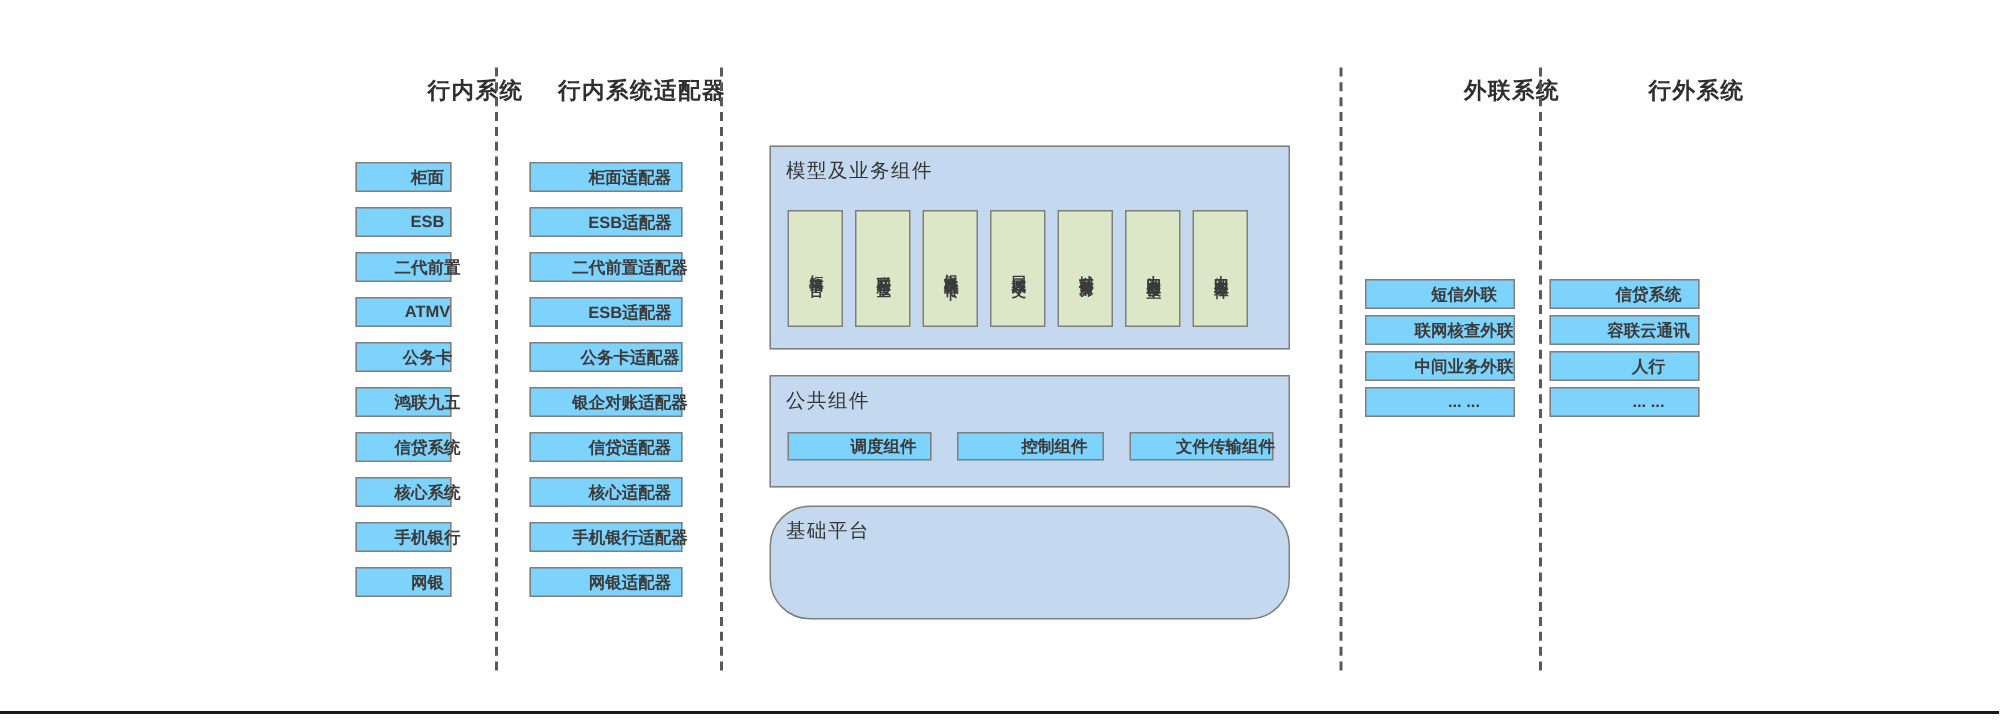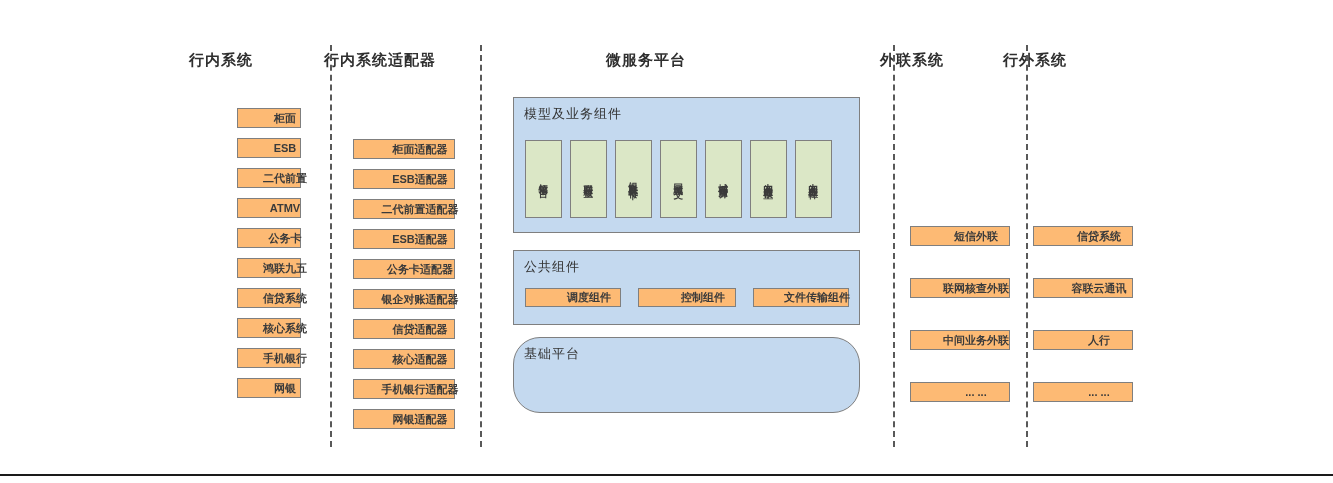--- a/index.html
+++ b/index.html
@@ -9,45 +9,45 @@
     height: 483px;
     background: #ffffff;
     overflow: hidden;
     font-family: "Liberation Sans", "DejaVu Sans", sans-serif;
     color: #3f3f3f;
   }
   .col-header {
     position: absolute;
     top: 51px;
     width: 160px;
-    text-align: left;
+    text-align: right;
     font-size: 15px;
     font-weight: 700;
     color: #2f2f2f;
     letter-spacing: 1px;
     white-space: nowrap;
   }
   .vsep {
     position: absolute;
     top: 45px;
     height: 402px;
     width: 0;
     border-left: 2px dashed #595959;
   }
   .stack {
     position: absolute;
     display: flex;
     flex-direction: column;
   }
   .stack.gap10 { gap: 10px; }
-  .stack.gap16 { gap: 32px; margin-top: 40px; }
+  .stack.gap16 { gap: 4px; }
   .gbox {
     box-sizing: border-box;
     height: 20px;
-    background: #fdba74;
+    background: #7dd3fc;
     border: 1.5px solid #7f7f7f;
     display: flex;
     align-items: center;
     justify-content: center;
     font-size: 11px;
     font-weight: 700;
     color: #3b3b3b;
     white-space: nowrap;
     padding-left: 32px;
   }
@@ -115,21 +115,20 @@
     background: #1a1a1a;
   }
 </style>
 </head>
 <body>
 
 <div class="canvas">
 
   <div class="col-header" style="left:189px">行内系统</div>
   <div class="col-header" style="left:324px">行内系统适配器</div>
-  <div class="col-header" style="left:606px">微服务平台</div>
   <div class="col-header" style="left:1003px">行外系统</div>
   <div class="col-header" style="left:880px">外联系统</div>
 
   <div class="vsep" style="left:330px"></div>
   <div class="vsep" style="left:480px"></div>
   <div class="vsep" style="left:893px"></div>
   <div class="vsep" style="left:1026px"></div>
 
   <div class="stack gap10" style="left:237px; top:108px;">
     <div class="gbox w64">柜面</div>
@@ -137,21 +136,21 @@
     <div class="gbox w64">二代前置</div>
     <div class="gbox w64">ATMV</div>
     <div class="gbox w64">公务卡</div>
     <div class="gbox w64">鸿联九五</div>
     <div class="gbox w64">信贷系统</div>
     <div class="gbox w64">核心系统</div>
     <div class="gbox w64">手机银行</div>
     <div class="gbox w64">网银</div>
   </div>
 
-  <div class="stack gap10" style="left:353px; top:108px;margin-top:31px;">
+  <div class="stack gap10" style="left:353px; top:108px;">
     <div class="gbox w102">柜面适配器</div>
     <div class="gbox w102">ESB适配器</div>
     <div class="gbox w102">二代前置适配器</div>
     <div class="gbox w102">ESB适配器</div>
     <div class="gbox w102">公务卡适配器</div>
     <div class="gbox w102">银企对账适配器</div>
     <div class="gbox w102">信贷适配器</div>
     <div class="gbox w102">核心适配器</div>
     <div class="gbox w102">手机银行适配器</div>
     <div class="gbox w102">网银适配器</div>

